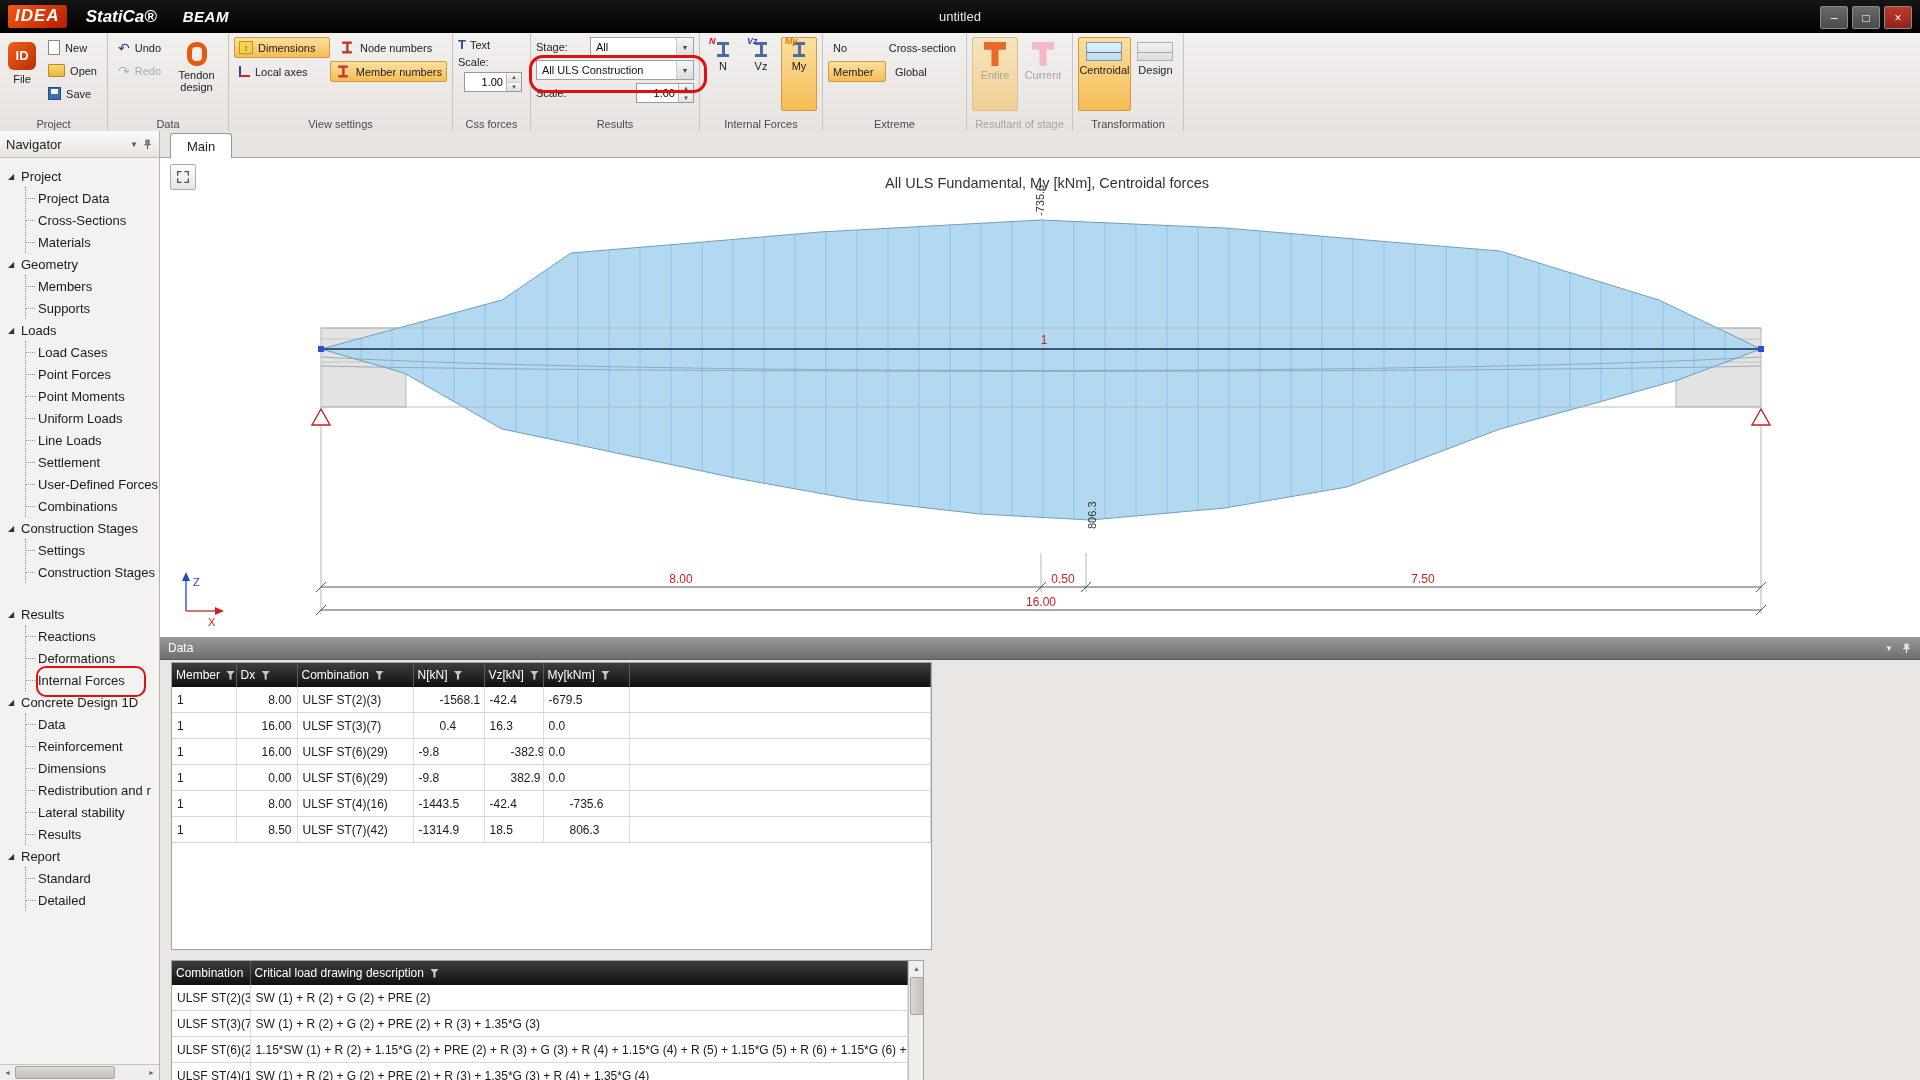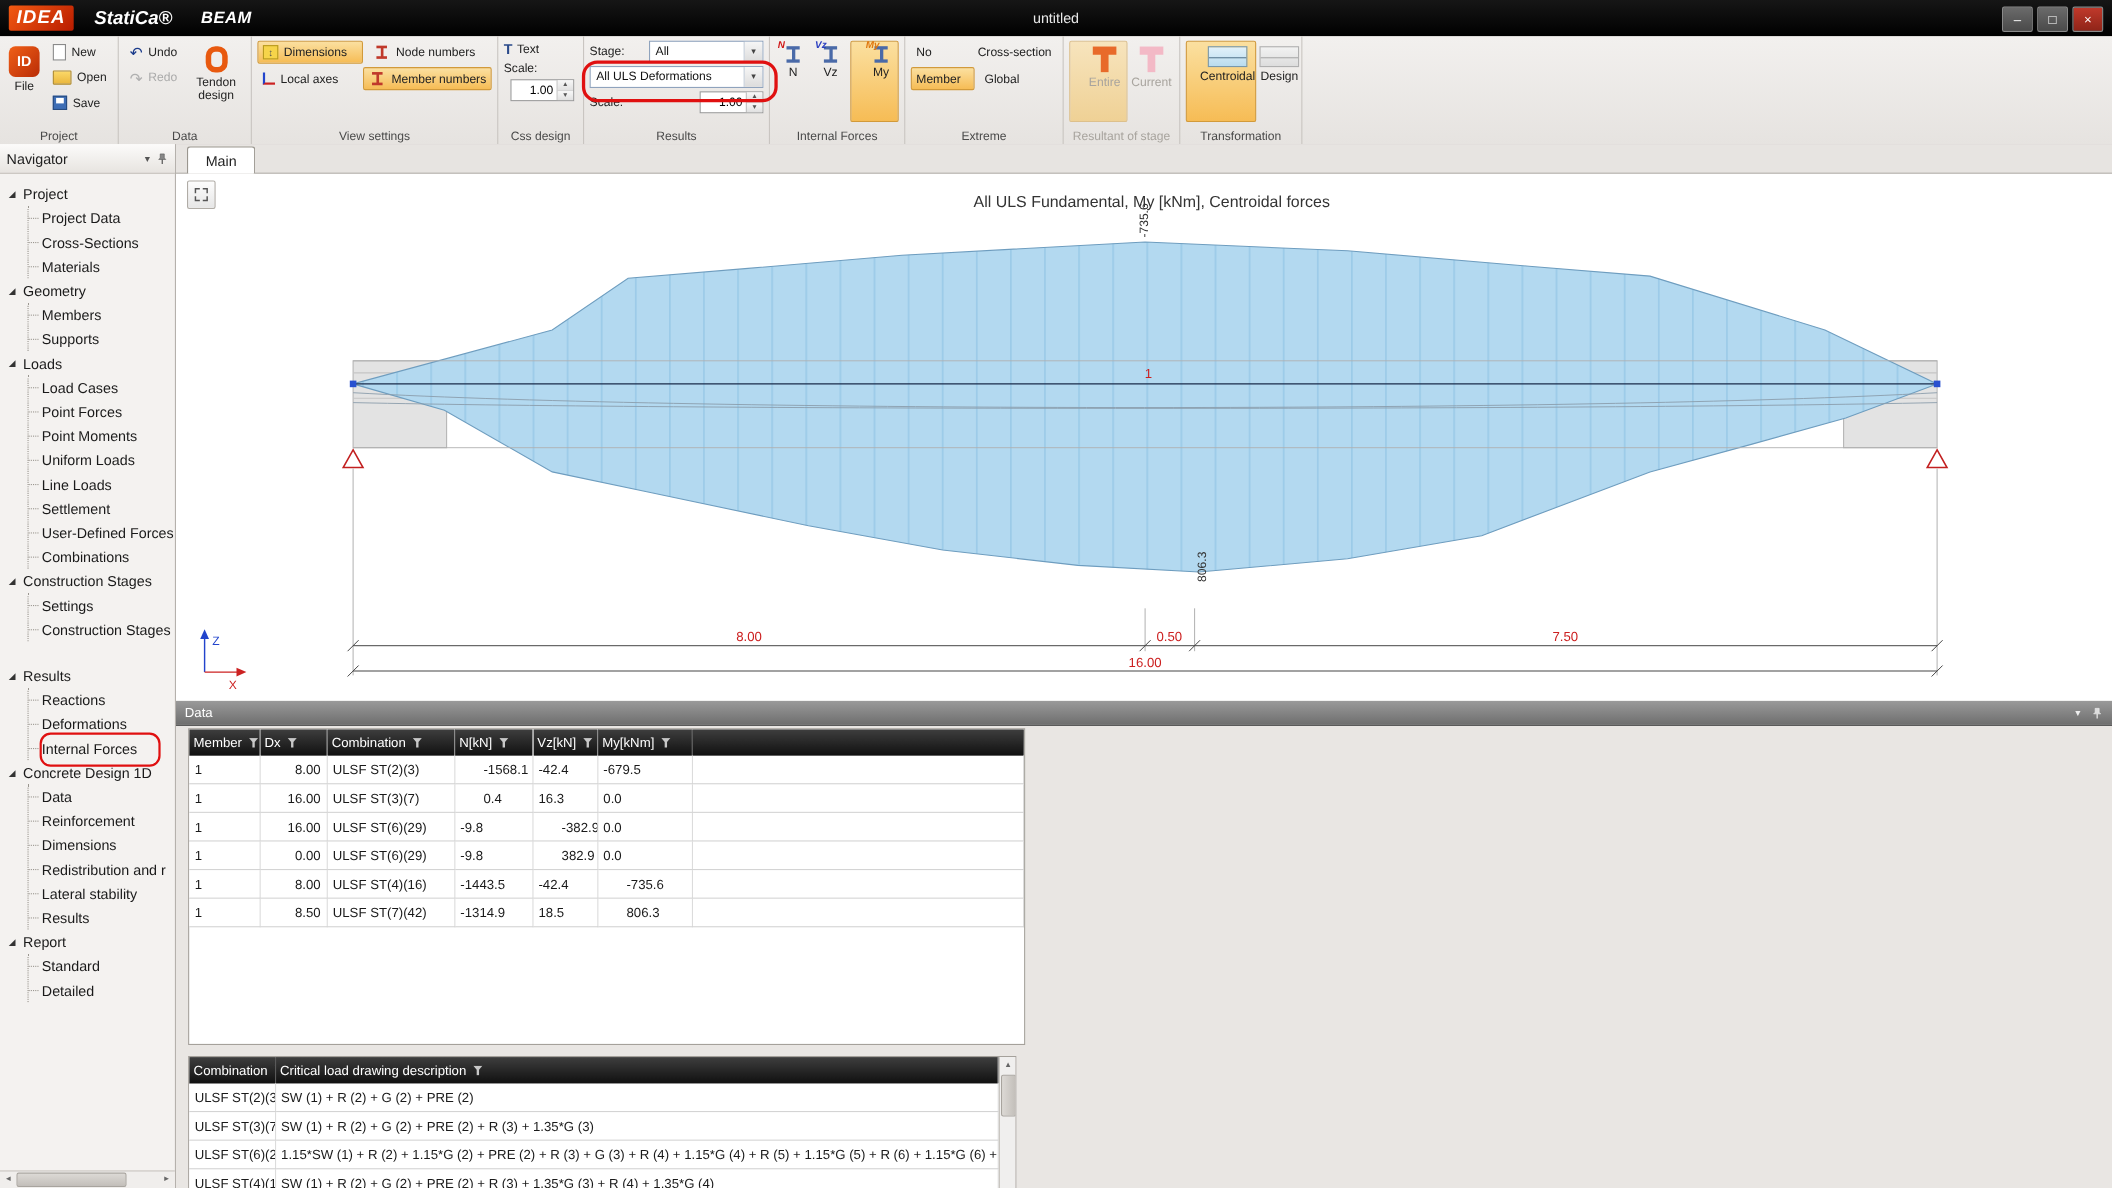--- a/index.html
+++ b/index.html
@@ -24,21 +24,21 @@
   .ribbon{position:absolute;left:0;top:33px;width:1920px;height:98px;
     background:linear-gradient(#f2f0ee,#e6e3e0);border-bottom:1px solid #b9b5b0;display:flex;}
   .rgroup{position:relative;border-right:1px solid #c9c5c1;padding:4px 5px 18px 5px;box-sizing:border-box;flex:none;}
   .rgroup-label{position:absolute;bottom:1px;left:0;right:0;text-align:center;font-size:11px;color:#4a4a4a;}
   .rgroup.disabled .rgroup-label{color:#a8a49e;}
   .g-project{width:108px}.g-data{width:121px}.g-view{width:224px}.g-css{width:78px}.g-results{width:169px}
   .g-if{width:123px}.g-extreme{width:144px}.g-transf{width:111px}.g-resultant{width:106px}
   .rcontent{display:flex;gap:4px;height:74px;}
   .bigbtn{display:flex;flex-direction:column;align-items:center;gap:3px;width:50px;padding-top:4px;
     font-size:11px;text-align:center;line-height:1.1;color:#222;border:1px solid transparent;border-radius:2px;}
-  .bigbtn.active{background:linear-gradient(#fbe0a0,#f6bc55);border:1px solid #d29a3a;padding-left:12px;}
+  .bigbtn.active{background:linear-gradient(#fbe0a0,#f6bc55);border:1px solid #d29a3a;}
   .rgroup.disabled .bigbtn{color:#a8a49e;}
   .rgroup.disabled .bigbtn.active{background:linear-gradient(#f7e4bd,#efd195);border-color:#ddc08c;}
   .vstack{display:flex;flex-direction:column;gap:2px;}
   .smallbtn{display:flex;align-items:center;gap:5px;height:19px;padding:0 4px;font-size:11px;color:#222;
     border:1px solid transparent;border-radius:2px;white-space:nowrap;}
   .smallbtn.active{background:linear-gradient(#fbe0a0,#f6bc55);border:1px solid #d29a3a;}
   .smallbtn.disabled{color:#aaa;}
   .rlabel{font-size:11px;color:#222;}
   
   .file-logo{width:28px;height:28px;border-radius:6px;background:linear-gradient(135deg,#f06018,#b92c06);
@@ -244,34 +244,34 @@
         </div>
         <span class="rlabel">Scale:</span>
         <div class="spinner" style="margin-left:6px">
           <span class="val">1.00</span>
           <span class="spin">
             <i>▲</i>
             <i>▼</i>
           </span>
         </div>
       </div>
-      <div class="rgroup-label">Css design</div>
+      <div class="rgroup-label">Css forces</div>
     </div>
 
     <div class="rgroup g-results">
       <div class="rcontent" style="flex-direction:column;gap:3px;align-items:stretch;">
         <div class="rrow">
           <span class="rlabel">Stage:</span>
           <div class="combo" style="width:104px;margin-left:auto;gap:32px;">
             <span class="cval">All</span>
             <span class="carrow">▼</span>
           </div>
         </div>
         <div class="combo" style="width:158px">
-          <span class="cval">All ULS Deformations</span>
+          <span class="cval">All ULS Construction</span>
           <span class="carrow">▼</span>
         </div>
         <div class="rrow">
           <span class="rlabel">Scale:</span>
           <div class="spinner" style="margin-left:auto">
             <span class="val">1.00</span>
             <span class="spin">
               <i>▲</i>
               <i>▼</i>
             </span>

